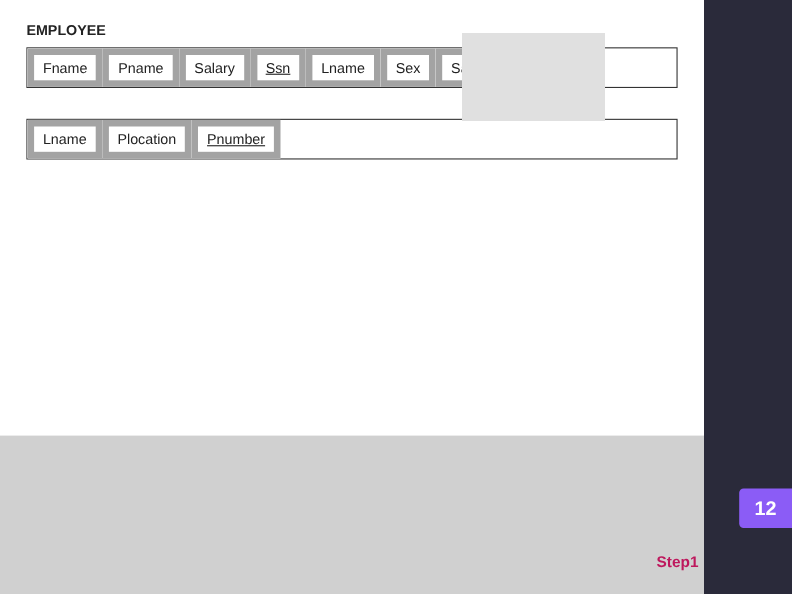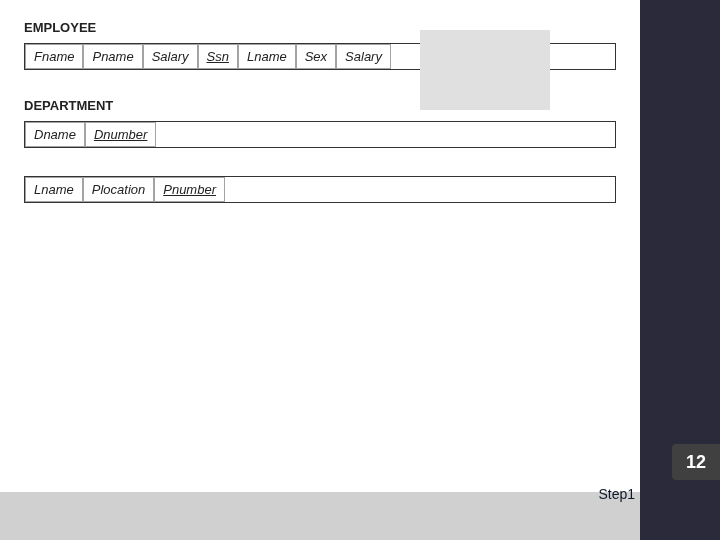--- a/index.html
+++ b/index.html
@@ -12,21 +12,21 @@
       font-size: 13px;
       position: relative;
       overflow: hidden;
     }
 
     .main-content {
       position: absolute;
       top: 0;
       left: 0;
       width: 640px;
-      height: 492px;
+      height: 396px;
       background: #ffffff;
       padding: 20px 24px;
     }
 
     .right-panel {
       position: absolute;
       top: 0;
       right: 0;
       width: 80px;
       height: 540px;
@@ -34,64 +34,63 @@
       display: flex;
       flex-direction: column;
       align-items: center;
       justify-content: flex-end;
       padding-bottom: 20px;
     }
 
     .slide-number-badge {
       width: 48px;
       height: 36px;
-      background: #404040;
+      background: #8b5cf6;
       border-radius: 4px 0 0 4px;
       display: flex;
       align-items: center;
       justify-content: center;
       color: white;
       font-size: 18px;
       font-weight: bold;
       position: absolute;
       bottom: 60px;
       right: 0;
     }
 
     .step-label {
       position: absolute;
-      bottom: 38px;
+      bottom: 22px;
       right: 85px;
-      color: #0f172a;
+      color: #be185d;
       font-size: 14px;
-      font-weight: normal;
+      font-weight: bold;
     }
 
     .section-title {
       font-size: 13px;
       font-weight: bold;
       margin-bottom: 8px;
       color: #222;
     }
 
     .schema-table {
       display: flex;
       flex-direction: row;
       margin-bottom: 24px;
       border: 1px solid #333;
     }
 
     .schema-cell {
-      border: 1px solid #a3a3a3;
+      border: 6px solid #a3a3a3;
       padding: 4px 8px;
       font-size: 13px;
       color: #222;
       background: #fff;
       white-space: nowrap;
-      font-style: italic;
     }
 
     .schema-cell.underline {
       text-decoration: underline;
     }
 
     .section-block {
       margin-bottom: 28px;
     }
 
@@ -117,27 +116,20 @@
         <div class="schema-cell">Fname</div>
         <div class="schema-cell">Pname</div>
         <div class="schema-cell">Salary</div>
         <div class="schema-cell underline">Ssn</div>
         <div class="schema-cell">Lname</div>
         <div class="schema-cell">Sex</div>
         <div class="schema-cell">Salary</div>
       </div>
   </div>
 
-  <div class="section-block">
-    <div class="section-title">DEPARTMENT</div>
-    <div class="schema-table" id="department-row">
-        <div class="schema-cell">Dname</div>
-        <div class="schema-cell underline">Dnumber</div>
-      </div>
-  </div>
 
   <div class="section-block">
     <div class="schema-table" id="project-row">
         <div class="schema-cell">Lname</div>
         <div class="schema-cell">Plocation</div>
         <div class="schema-cell underline">Pnumber</div>
       </div>
   </div>
 
   <div class="decorative-box"></div>

